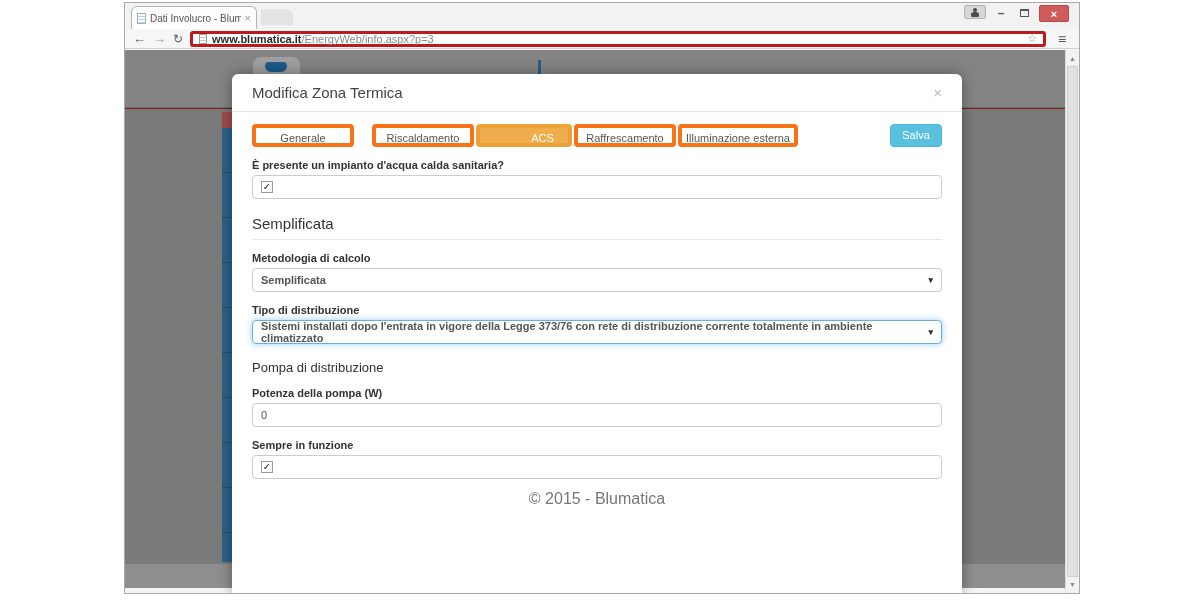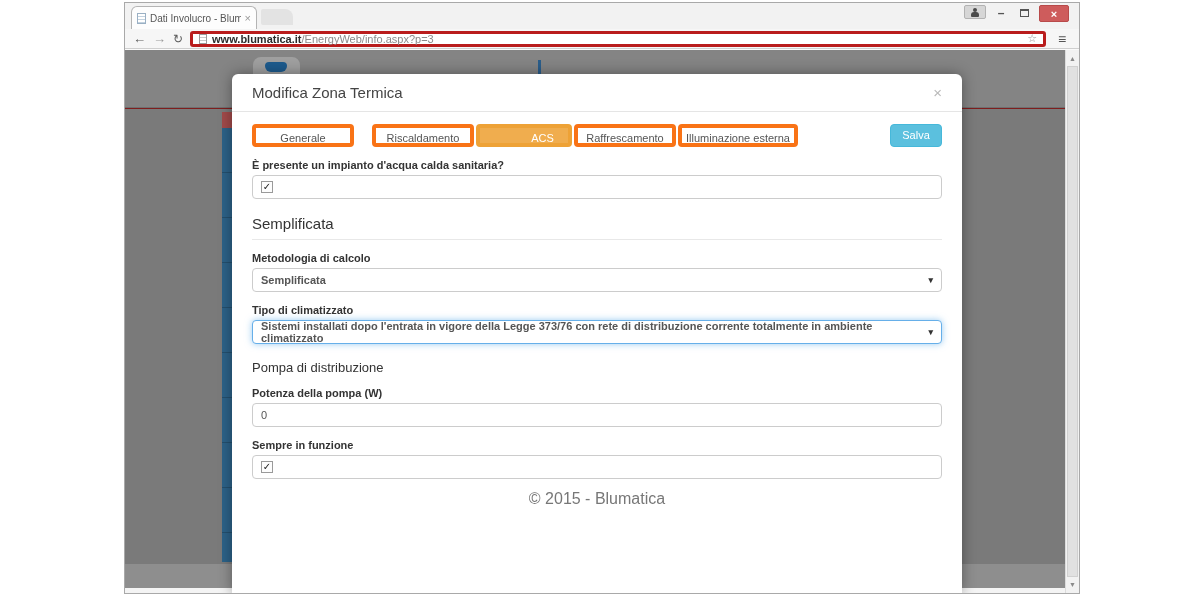--- a/index.html
+++ b/index.html
@@ -172,21 +172,21 @@
           </div>
 
           <div class="h-section">Semplificata</div>
 
           <div class="lbl">Metodologia di calcolo</div>
           <div class="box select">
             <span>Semplificata</span>
             <span class="caret">▾</span>
           </div>
 
-          <div class="lbl">Tipo di climatizzato</div>
+          <div class="lbl">Tipo di distribuzione</div>
           <div class="box select focused">
             <span>Sistemi installati dopo l'entrata in vigore della Legge 373/76 con rete di distribuzione corrente totalmente in ambiente climatizzato</span>
             <span class="caret">▾</span>
           </div>
 
           <div class="h-sub">Pompa di distribuzione</div>
 
           <div class="lbl">Potenza della pompa (W)</div>
           <div class="box">
             <span>0</span>

